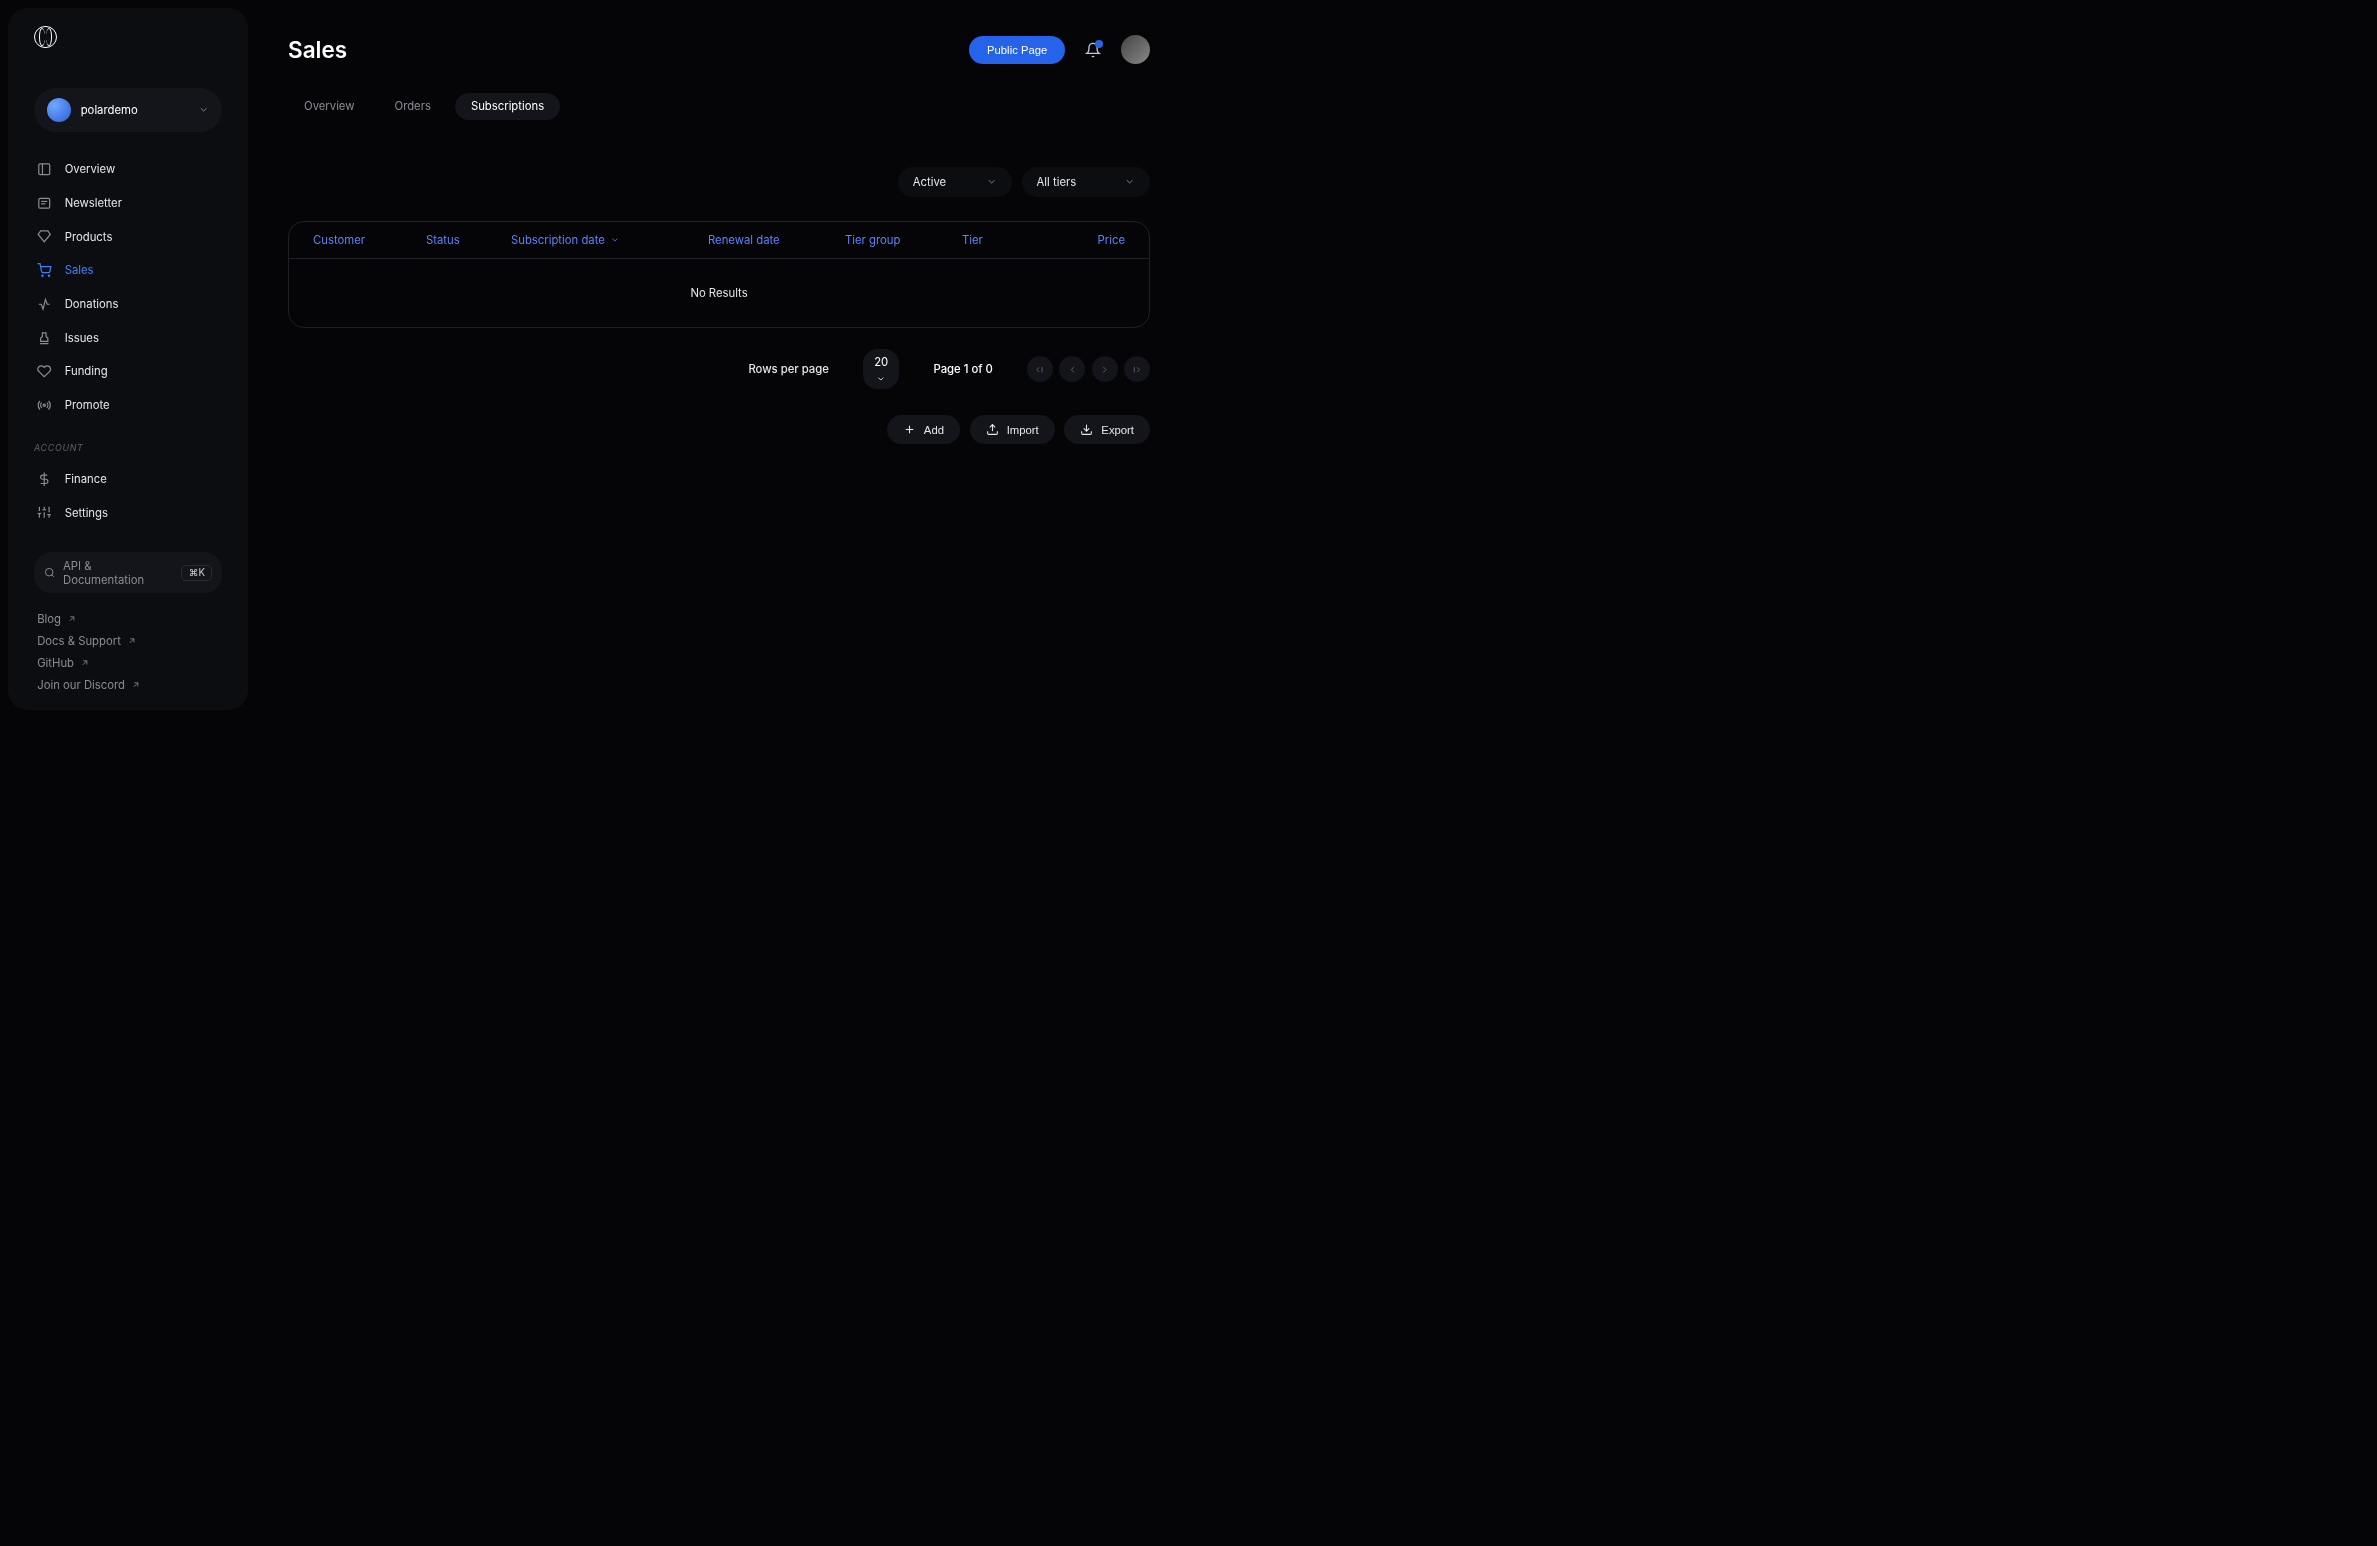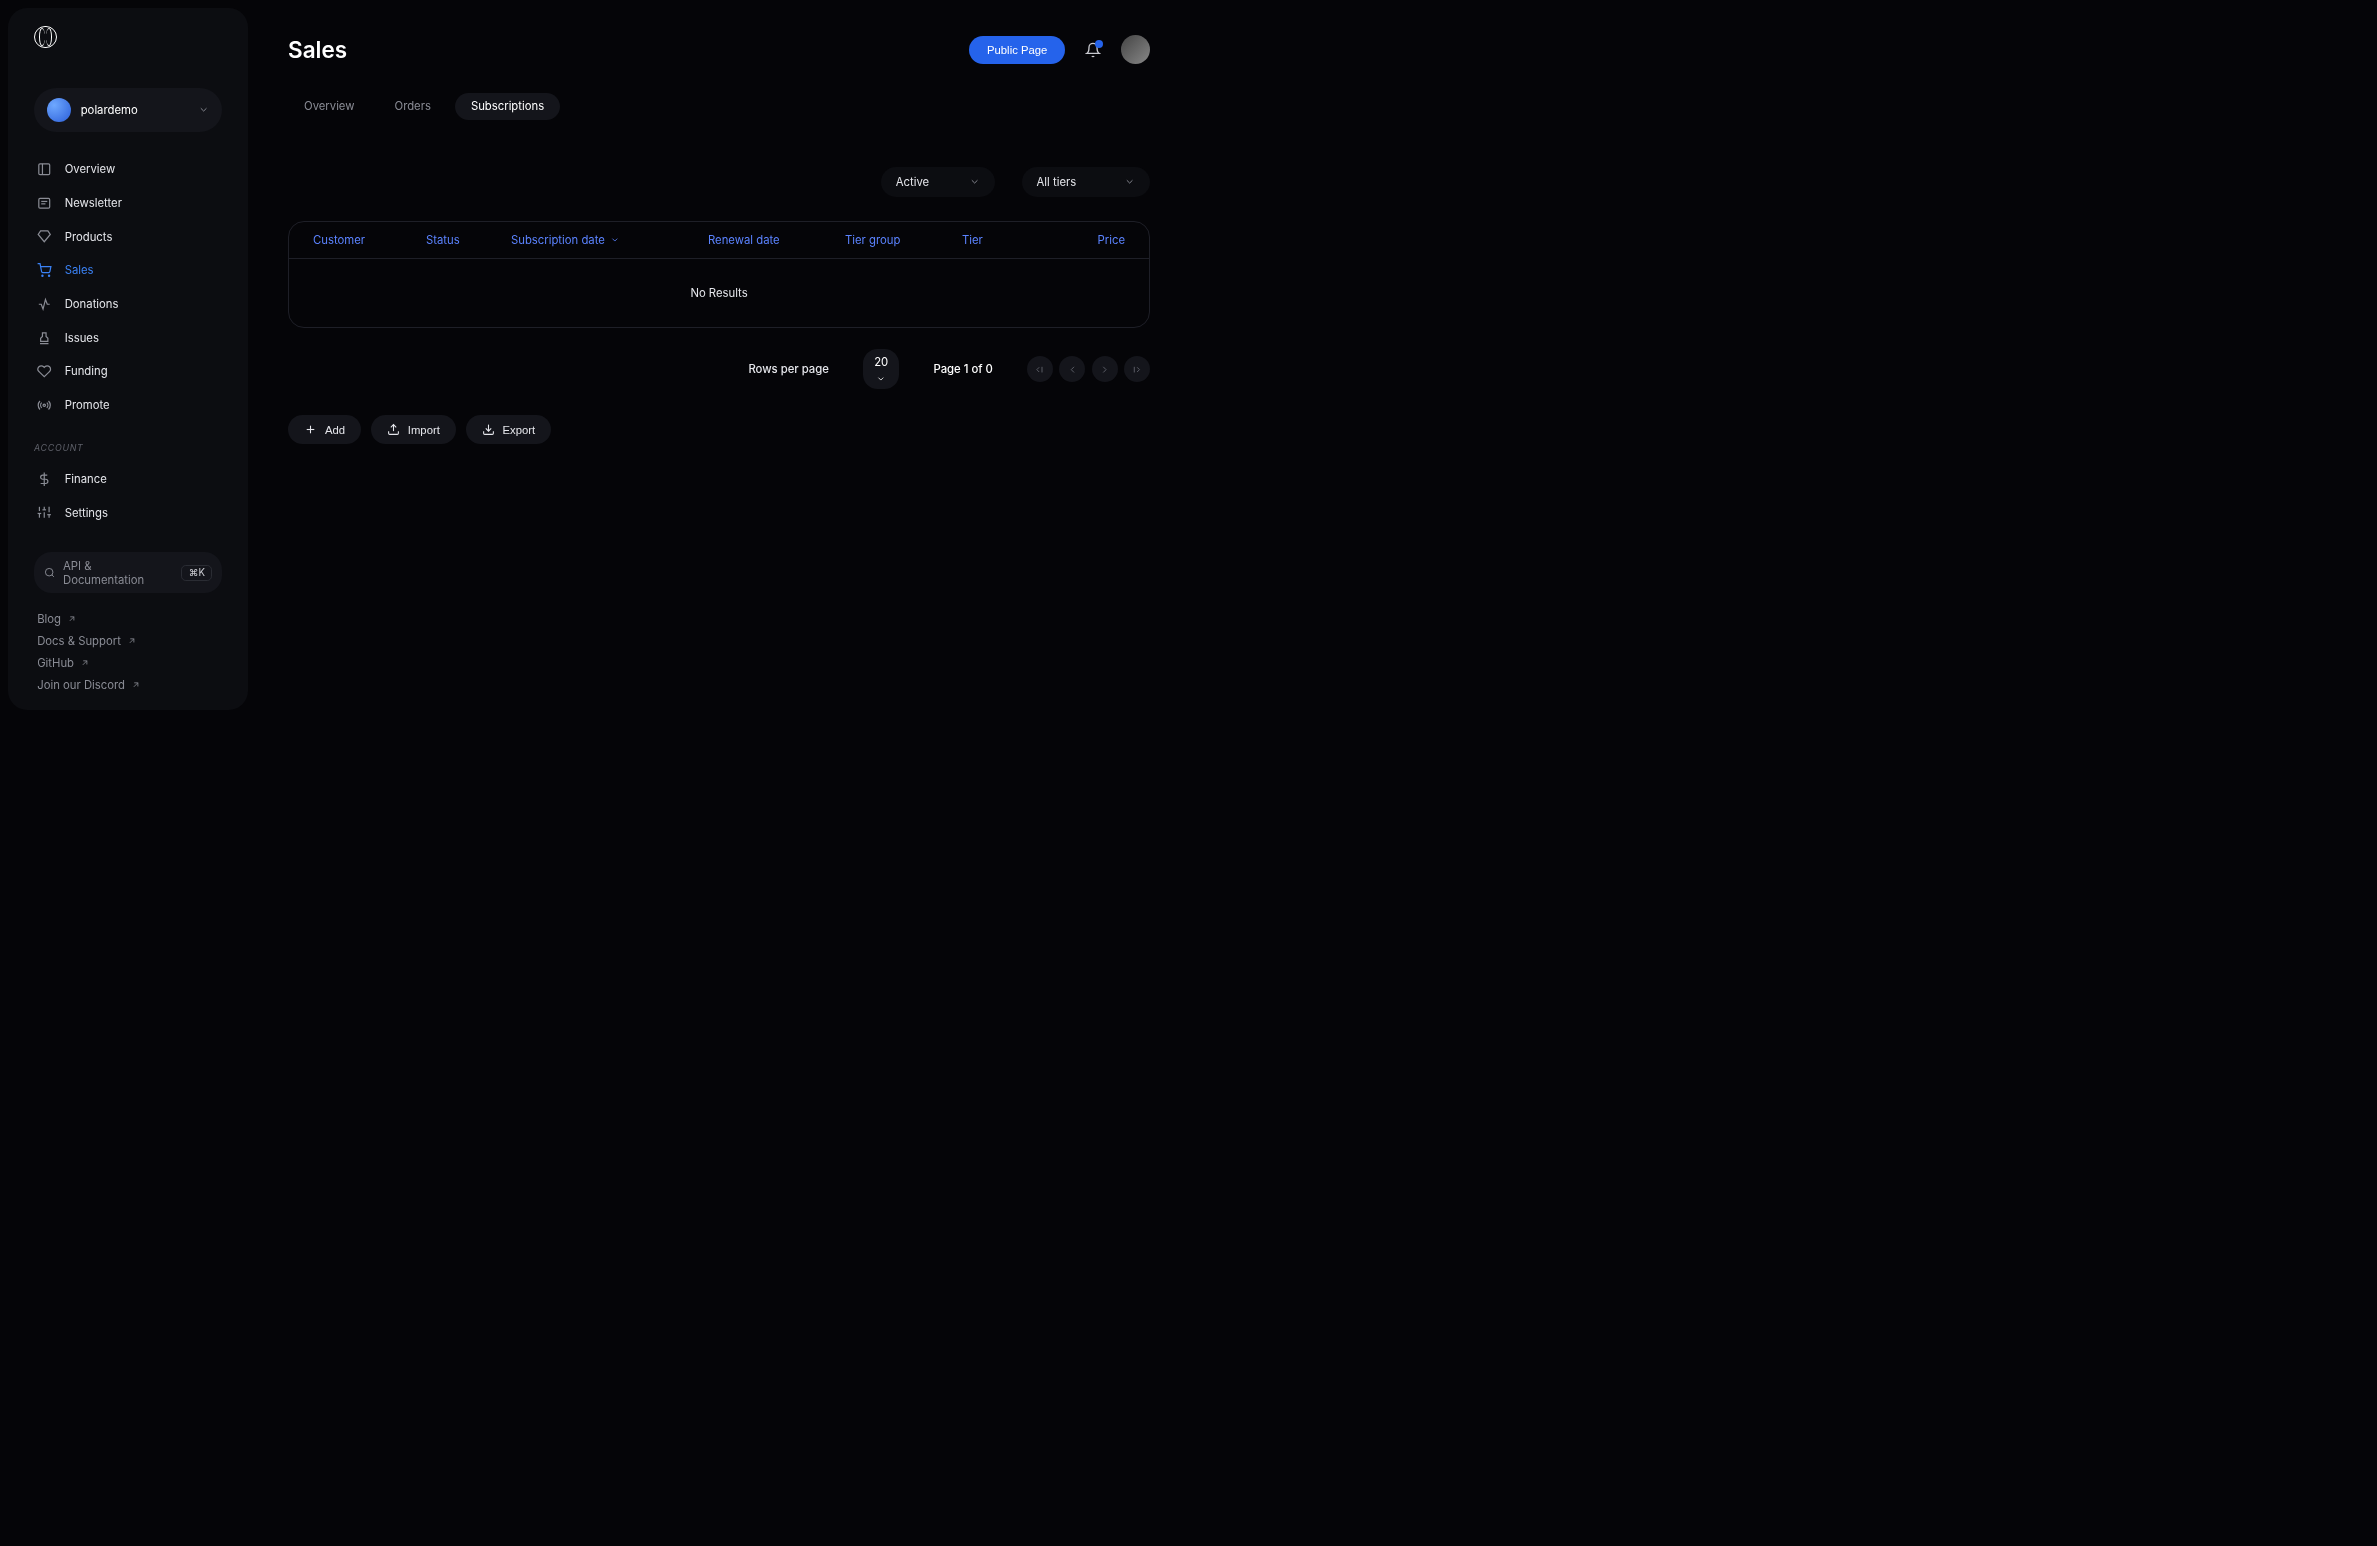--- a/index.html
+++ b/index.html
@@ -92,21 +92,21 @@
   .bell { position:relative; color:#c8c9cf; cursor:pointer; }
   .bell .dot { position:absolute; top:-1.6px; right:-1.6px; width:8px; height:8px; background:#2563eb; border-radius:50%; }
   .avatar { width:29px; height:29px; border-radius:50%; background:linear-gradient(135deg,#444,#888); cursor:pointer; }
 
   .tabs { margin-top: 29px; display:flex; gap: 8px; }
   .tab {
     padding: 6.4px 16px; border-radius:16px; color:#8a8c95; cursor:pointer;
   }
   .tab.active { background:#14151b; color:#fff; }
 
-  .filters-row { margin-top: 47px; display:flex; justify-content:flex-end; gap:27px; }
+  .filters-row { margin-top: 47px; display:flex; justify-content:flex-end; gap:10px; }
   .pill-select {
     background:#0c0d11; border-radius:17.7px; padding:8px 14.5px;
     display:flex; align-items:center; gap:40px; color:#e5e6eb; cursor:pointer;
   }
   .pill-select.wide { gap:48px; }
   .pill-select .chev { color:#8a8c95; }
 
   .table-wrap {
     margin-top: 24px;
     border:0.8px solid #1e1f27; border-radius:16px;
@@ -129,21 +129,21 @@
   .pager-row { margin-top: 21px; display:flex; align-items:center; justify-content:flex-end; gap:34px; }
   .rows-label { color:#e5e6eb; font-weight:500; }
   .rows-select { background:#14151b; border-radius:14.5px; padding:5.6px 11.3px; display:flex; align-items:center; gap:4.8px; cursor:pointer;flex-direction:column; }
   .page-info { font-weight:500; }
   .pager-buttons { display:flex; gap:6.4px; }
   .pg-btn {
     width:26px; height:26px; border-radius:13px; background:#14151b;
     display:flex; align-items:center; justify-content:center; color:#5e6069; cursor:pointer;
   }
 
-  .action-row { margin-top: 26px; display:flex; justify-content:flex-start; gap:9.7px; }
+  .action-row { margin-top: 26px; display:flex; justify-content:flex-end; gap:9.7px; }
   .btn-soft {
     background:#14151b; color:#e5e6eb; border:none; border-radius:17.7px;
     padding:8px 16px; display:flex; align-items:center; gap:8px; cursor:pointer; font-size:11.3px;
   }
   svg { display:block; }
 </style>
 </head>
 <body>
 
 <div class="sidebar">

